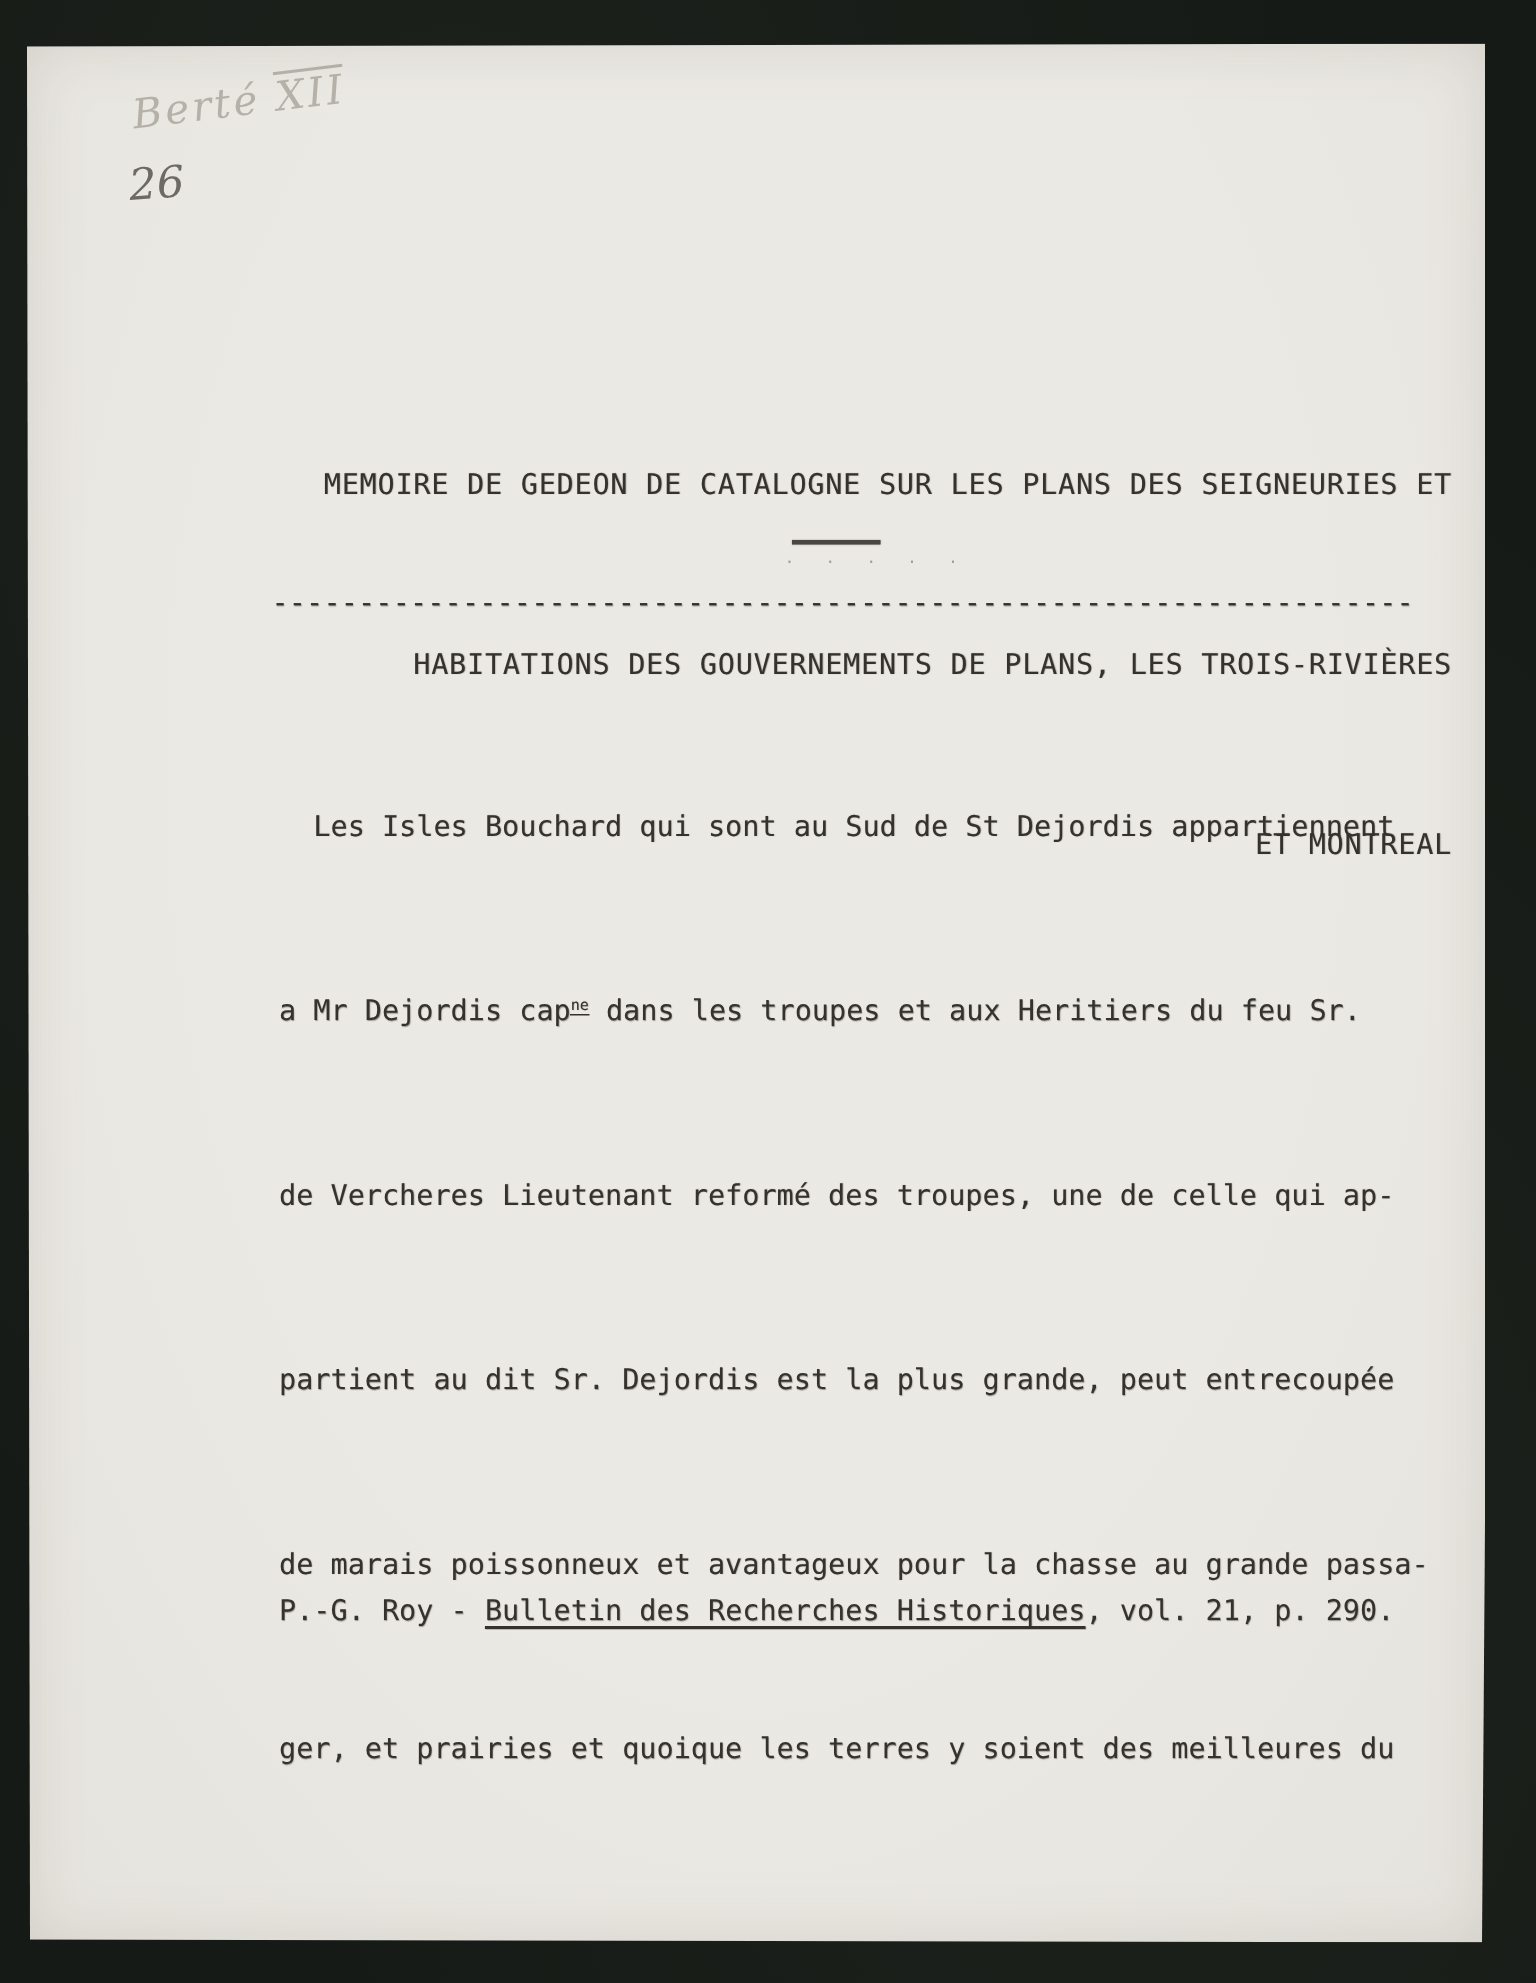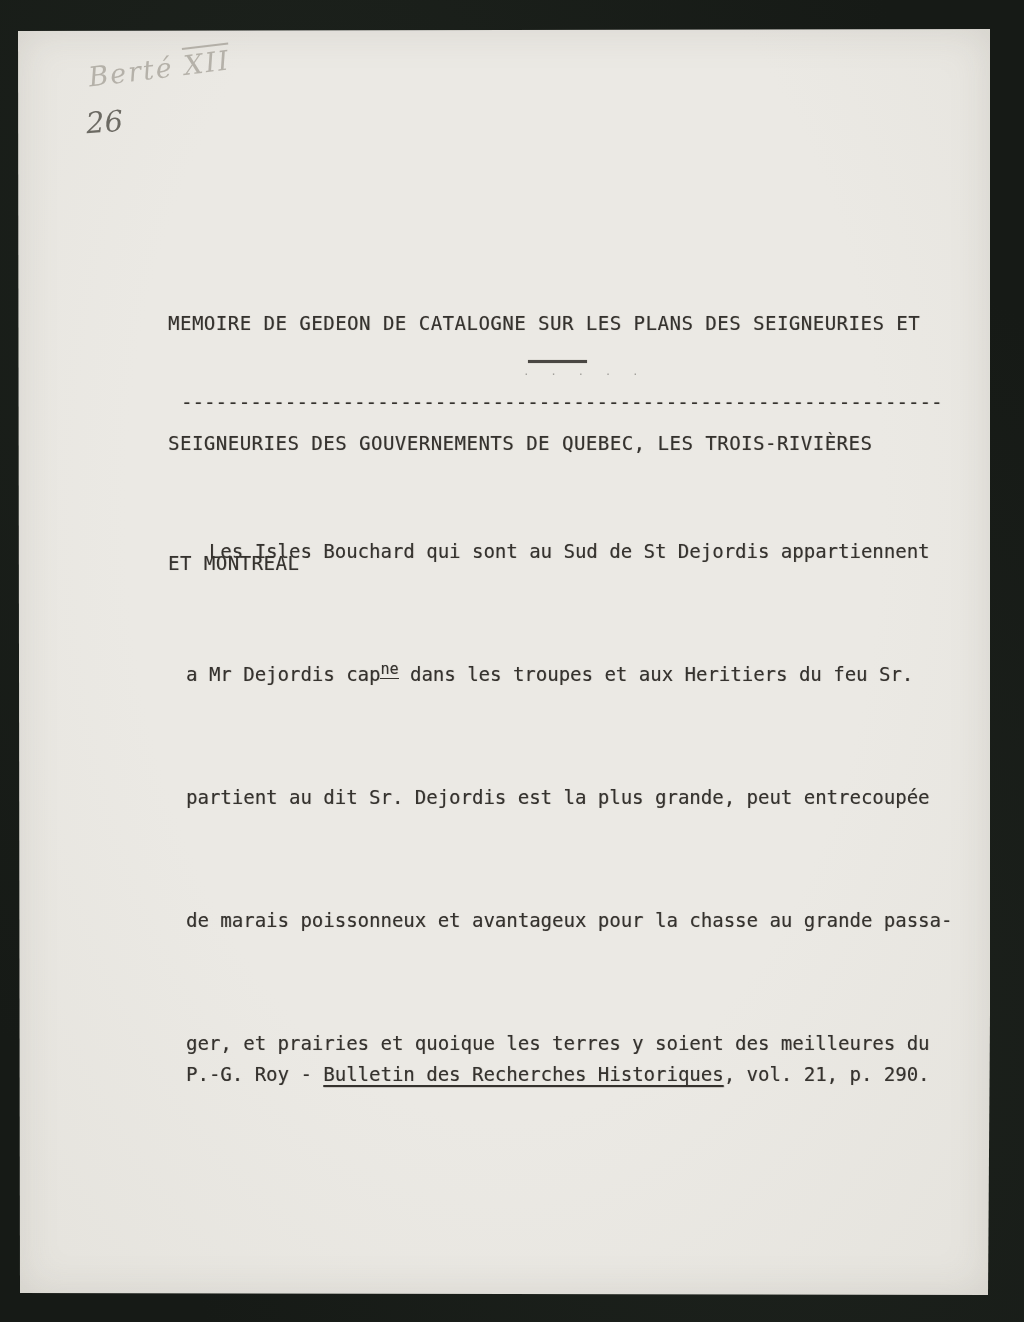--- a/index.html
+++ b/index.html
@@ -49,21 +49,21 @@
     font-family: "DejaVu Serif", serif;
     font-style: italic;
     font-size: 29px;
     color: rgba(86,83,76,0.85);
     transform: rotate(-4deg);
   }
   .title-block {
     position: absolute;
     left: 150px; top: 194px;
     width: 800px;
-    text-align: left;
+    text-align: right;
     line-height: 40px;
     letter-spacing: 0.5px;
   }
   .short-rule {
     position: absolute;
     left: 510px; top: 331px;
     width: 59px; height: 3px;
     background: #4a4743;
     box-shadow: 0 0 1px rgba(53,50,46,0.6);
   }
@@ -85,21 +85,21 @@
   }
   .body-block {
     position: absolute;
     left: 168px; top: 420px;
     width: 800px;
     line-height: 41px;
   }
   .tline { height: 41px; }
   .tline.indent { padding-left: 2ch; }
   .sup {
-    font-size: 15px;
+    font-size: 10px;
     vertical-align: 7px;
     border-bottom: 1.5px solid #35322e;
     line-height: 0;
   }
   .citation-block {
     position: absolute;
     left: 168px; top: 1034px;
     width: 800px;
   }
   .u {
@@ -113,32 +113,33 @@
 
 <div class="scan-bg">
   <div class="paper">
 
     <div class="hand-note"><span>Berté </span><span class="numeral">XII</span></div>
 
     <div class="hand-page-num">26</div>
 
     <div class="title-block typed">
       <div>MEMOIRE DE GEDEON DE CATALOGNE SUR LES PLANS DES SEIGNEURIES ET</div>
-      <div>SEIGNEURIES DES GOUVERNEMENTS DE QUEBEC, LES TROIS-RIVIÈRES</div>
+      <div>HABITATIONS DES GOUVERNEMENTS DE PLANS, LES TROIS-RIVIÈRES</div>
       <div>ET MONTREAL</div>
     </div>
 
     <div class="short-rule"></div>
     <div class="rule-dots">. . . . .</div>
 
     <div class="dash-divider typed">------------------------------------------------------------------</div>
 
     <div class="body-block typed">
       <div class="tline indent">Les Isles Bouchard qui sont au Sud de St Dejordis appartiennent</div>
       <div class="tline"><span>a Mr Dejordis cap</span><sup class="sup">ne</sup><span> dans les troupes et aux Heritiers du feu Sr.</span></div>
+      <div class="tline">de Vercheres Lieutenant reformé des troupes, une de celle qui ap-</div>
       <div class="tline">partient au dit Sr. Dejordis est la plus grande, peut entrecoupée</div>
       <div class="tline">de marais poissonneux et avantageux pour la chasse au grande passa-</div>
       <div class="tline">ger, et prairies et quoique les terres y soient des meilleures du</div>
       
       
       
       
       
       
       

